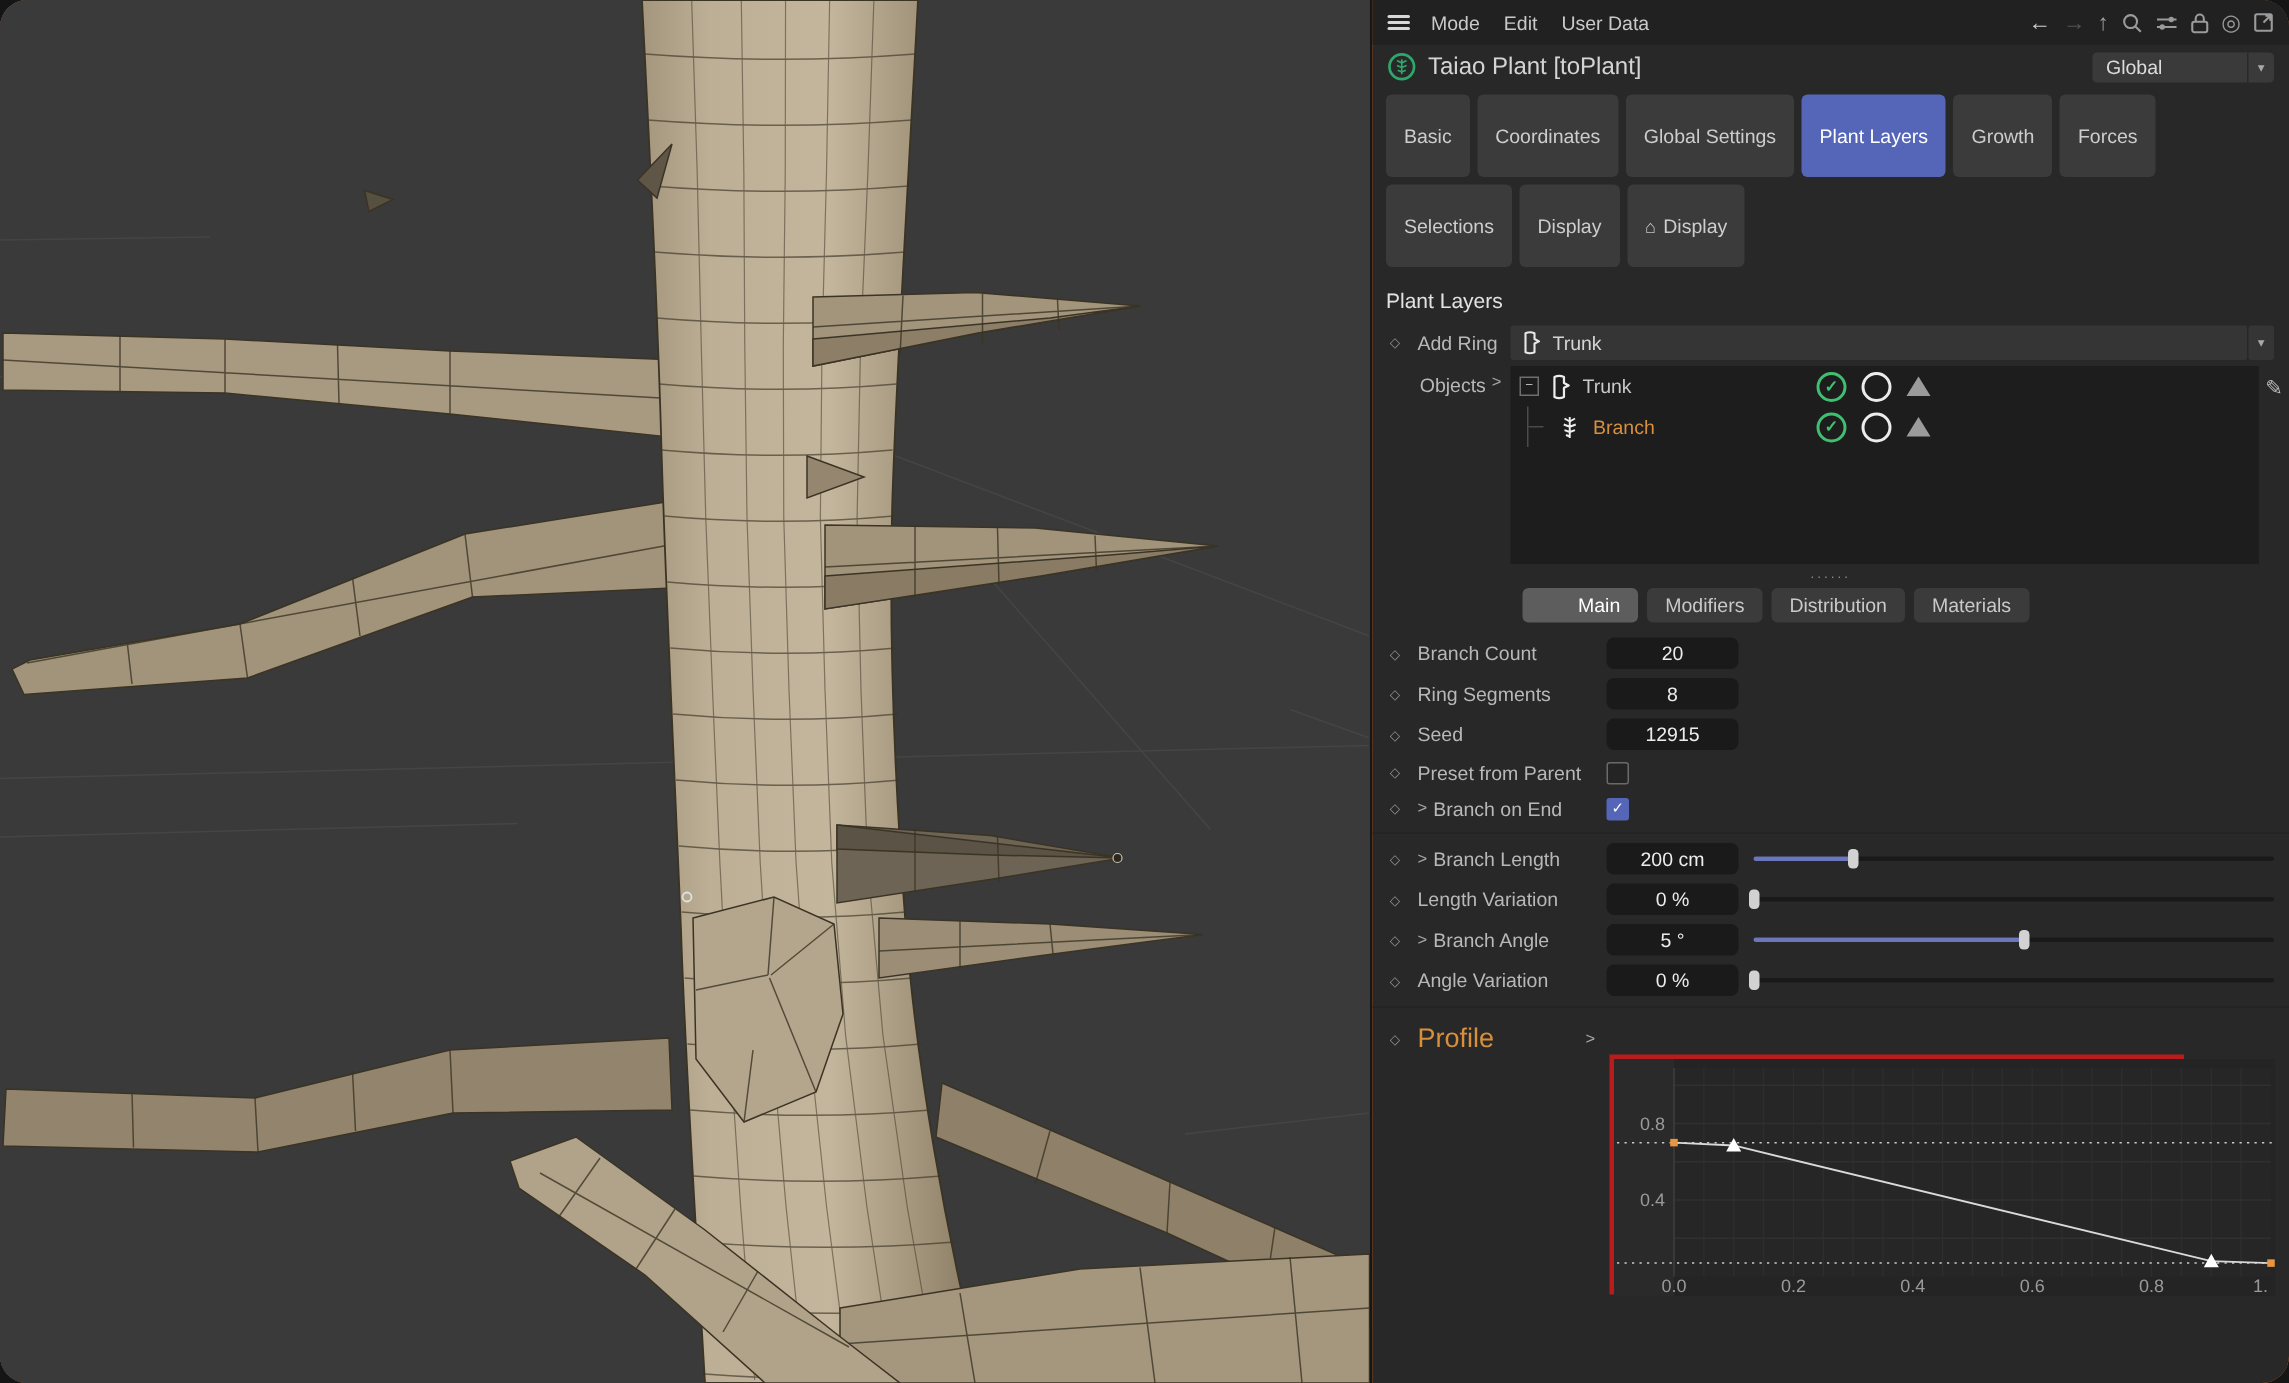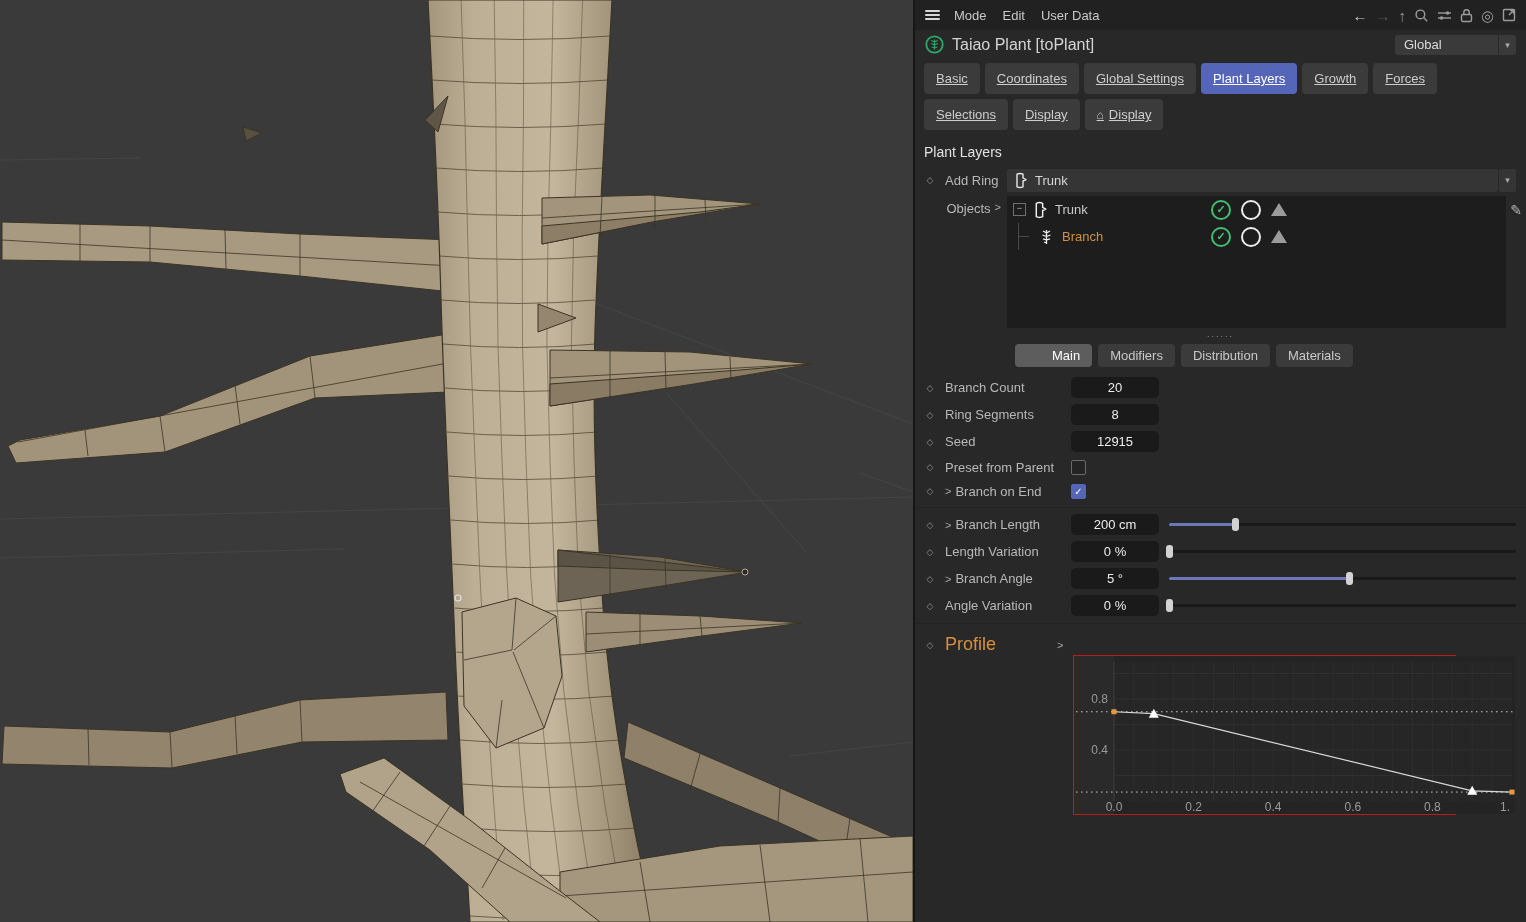--- a/index.html
+++ b/index.html
@@ -1,17 +1,17 @@
 <!DOCTYPE html>
 <html><head>
 <meta charset="utf-8">
 <style>
   html,body{margin:0;padding:0;background:#151515;}
   body{font-family:"Liberation Sans",sans-serif;}
-  #app{position:relative;width:1526px;height:922px;overflow:hidden;background:#f97316;}
+  #app{position:relative;width:1526px;height:922px;overflow:hidden;background:#f97316;border-radius:18px;}
 
   
   #viewport{position:absolute;left:0;top:0;width:913px;height:922px;background:#3a3a3a;}
   #divider{position:absolute;left:913px;top:0;width:2px;height:922px;background:#161616;}
 
   
   #panel{position:absolute;left:915px;top:0;width:611px;height:922px;background:#282828;color:#c9c9c9;}
 
   .menubar{display:flex;align-items:center;height:30px;background:#212121;padding:0 10px;font-size:13px;color:#c9c9c9;}
   .hamburger{display:flex;flex-direction:column;gap:2px;margin-right:14px;cursor:pointer;}
@@ -24,21 +24,21 @@
   .mb-icons svg{display:block;}
 
   .title-row{display:flex;align-items:center;height:29px;padding:0 10px;}
   .plant-badge{width:19px;height:19px;flex:0 0 auto;}
   .obj-title{color:#d4d4d4;font-size:16px;margin-left:8px;}
   .preset-dd{margin-left:auto;display:flex;align-items:center;background:#3a3a3a;border-radius:3px;height:20px;width:112px;color:#dcdcdc;font-size:13px;padding-left:9px;cursor:pointer;}
   .preset-dd .arrow{margin-left:auto;border-left:1px solid #292929;width:17px;height:100%;display:flex;align-items:center;justify-content:center;color:#a9a9a9;font-size:9px;}
 
   .tabs{display:flex;gap:5px;padding-left:9px;margin-top:4px;}
   .tabs.second{margin-top:5px;}
-  .tab{background:#3b3b3b;color:#cdcdcd;font-size:13px;padding:8px 12px;border-radius:4px;cursor:pointer;white-space:nowrap;display:flex;align-items:center;gap:5px;text-decoration:underline;}
+  .tab{background:#3b3b3b;color:#cdcdcd;font-size:13px;padding:20px 12px;border-radius:4px;cursor:pointer;white-space:nowrap;display:flex;align-items:center;gap:5px;}
   .tab.active{background:#5566b8;color:#ffffff;}
   .tab .house{font-size:12px;color:#c4c4c4;}
 
   .section-title{color:#e2e2e2;font-size:14px;margin:14px 0 8px 9px;}
 
   .addpart-row{display:grid;grid-template-columns:30px 62px 1fr 18px;align-items:center;height:24px;padding-right:10px;}
   .diamond{color:#8f8f8f;font-size:9px;text-align:center;}
   .plabel{color:#b8b8b8;font-size:13px;display:flex;align-items:center;gap:4px;}
   .chev{color:#a6a6a6;font-size:11px;}
   .combo{background:#353535;height:23px;border-radius:2px;display:flex;align-items:center;padding-left:7px;gap:8px;color:#d5d5d5;font-size:13px;cursor:pointer;}
@@ -74,21 +74,21 @@
   .sep{border-top:1px solid #232323;margin:4px 0 3px 0;}
 
   .srow{display:grid;grid-template-columns:30px 126px 98px 1fr;align-items:center;height:27px;padding-right:10px;}
   .slider{position:relative;height:13px;flex:1;cursor:pointer;}
   .slider .track{position:absolute;left:0;right:0;top:5px;height:3px;background:#191919;border-radius:2px;}
   .slider .fill{position:absolute;left:0;top:5px;height:3px;background:#6b76bb;border-radius:2px;}
   .slider .handle{position:absolute;top:0;width:7px;height:13px;background:#d2d2d2;border-radius:3px;}
 
   .profile-row{display:grid;grid-template-columns:30px 112px 18px;align-items:center;height:20px;margin-top:10px;}
   .profile-lbl{color:#d78f3c;font-size:18px;}
-  .graph{margin:1px 0 0 158px;width:383px;height:160px;background:#242424;border:1px solid #b91c1c;box-sizing:border-box;position:relative;}
+  .graph{margin:1px 0 0 158px;width:383px;height:160px;background:#242424;border:3px solid #b91c1c;box-sizing:border-box;position:relative;}
   .graph svg{display:block;}
 
   .preset-btns{display:flex;gap:9px;margin:9px 0 0 158px;}
   .pill{background:#3b3b3b;color:#cfcfcf;font-size:13px;padding:4px 14px;border-radius:12px;cursor:pointer;}
 </style>
 </head>
 <body>
 
 <div id="app">
 

